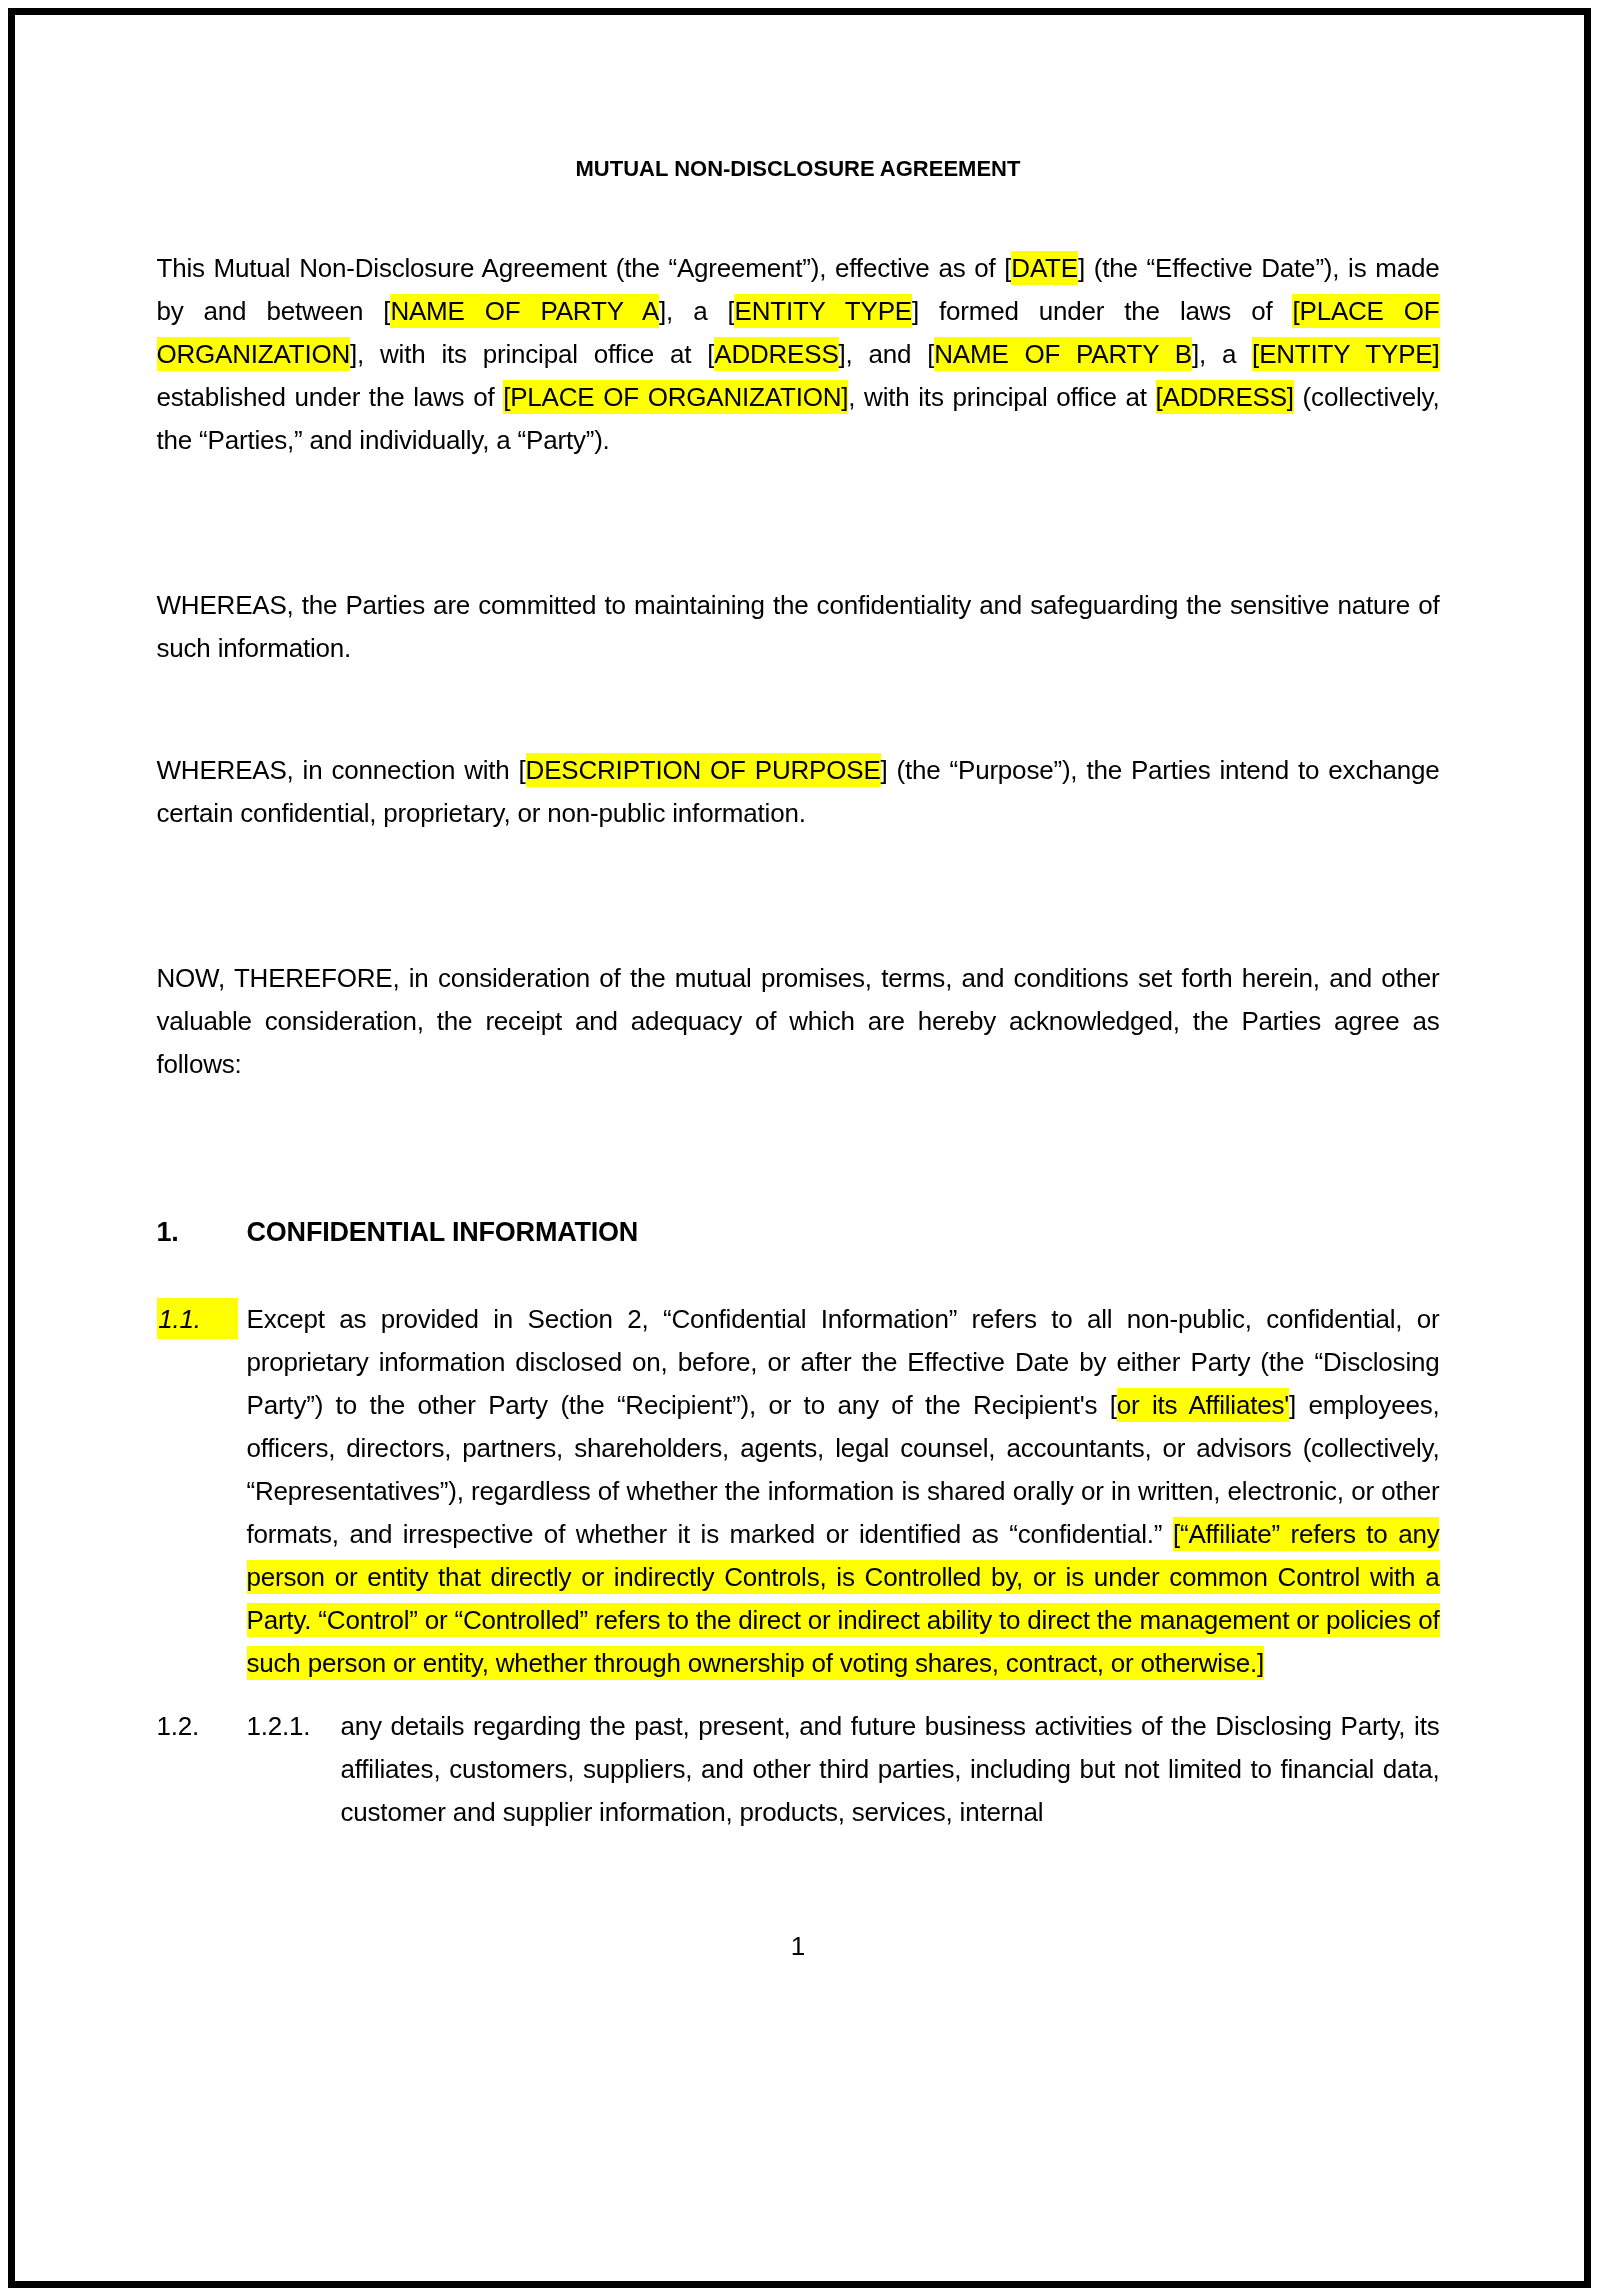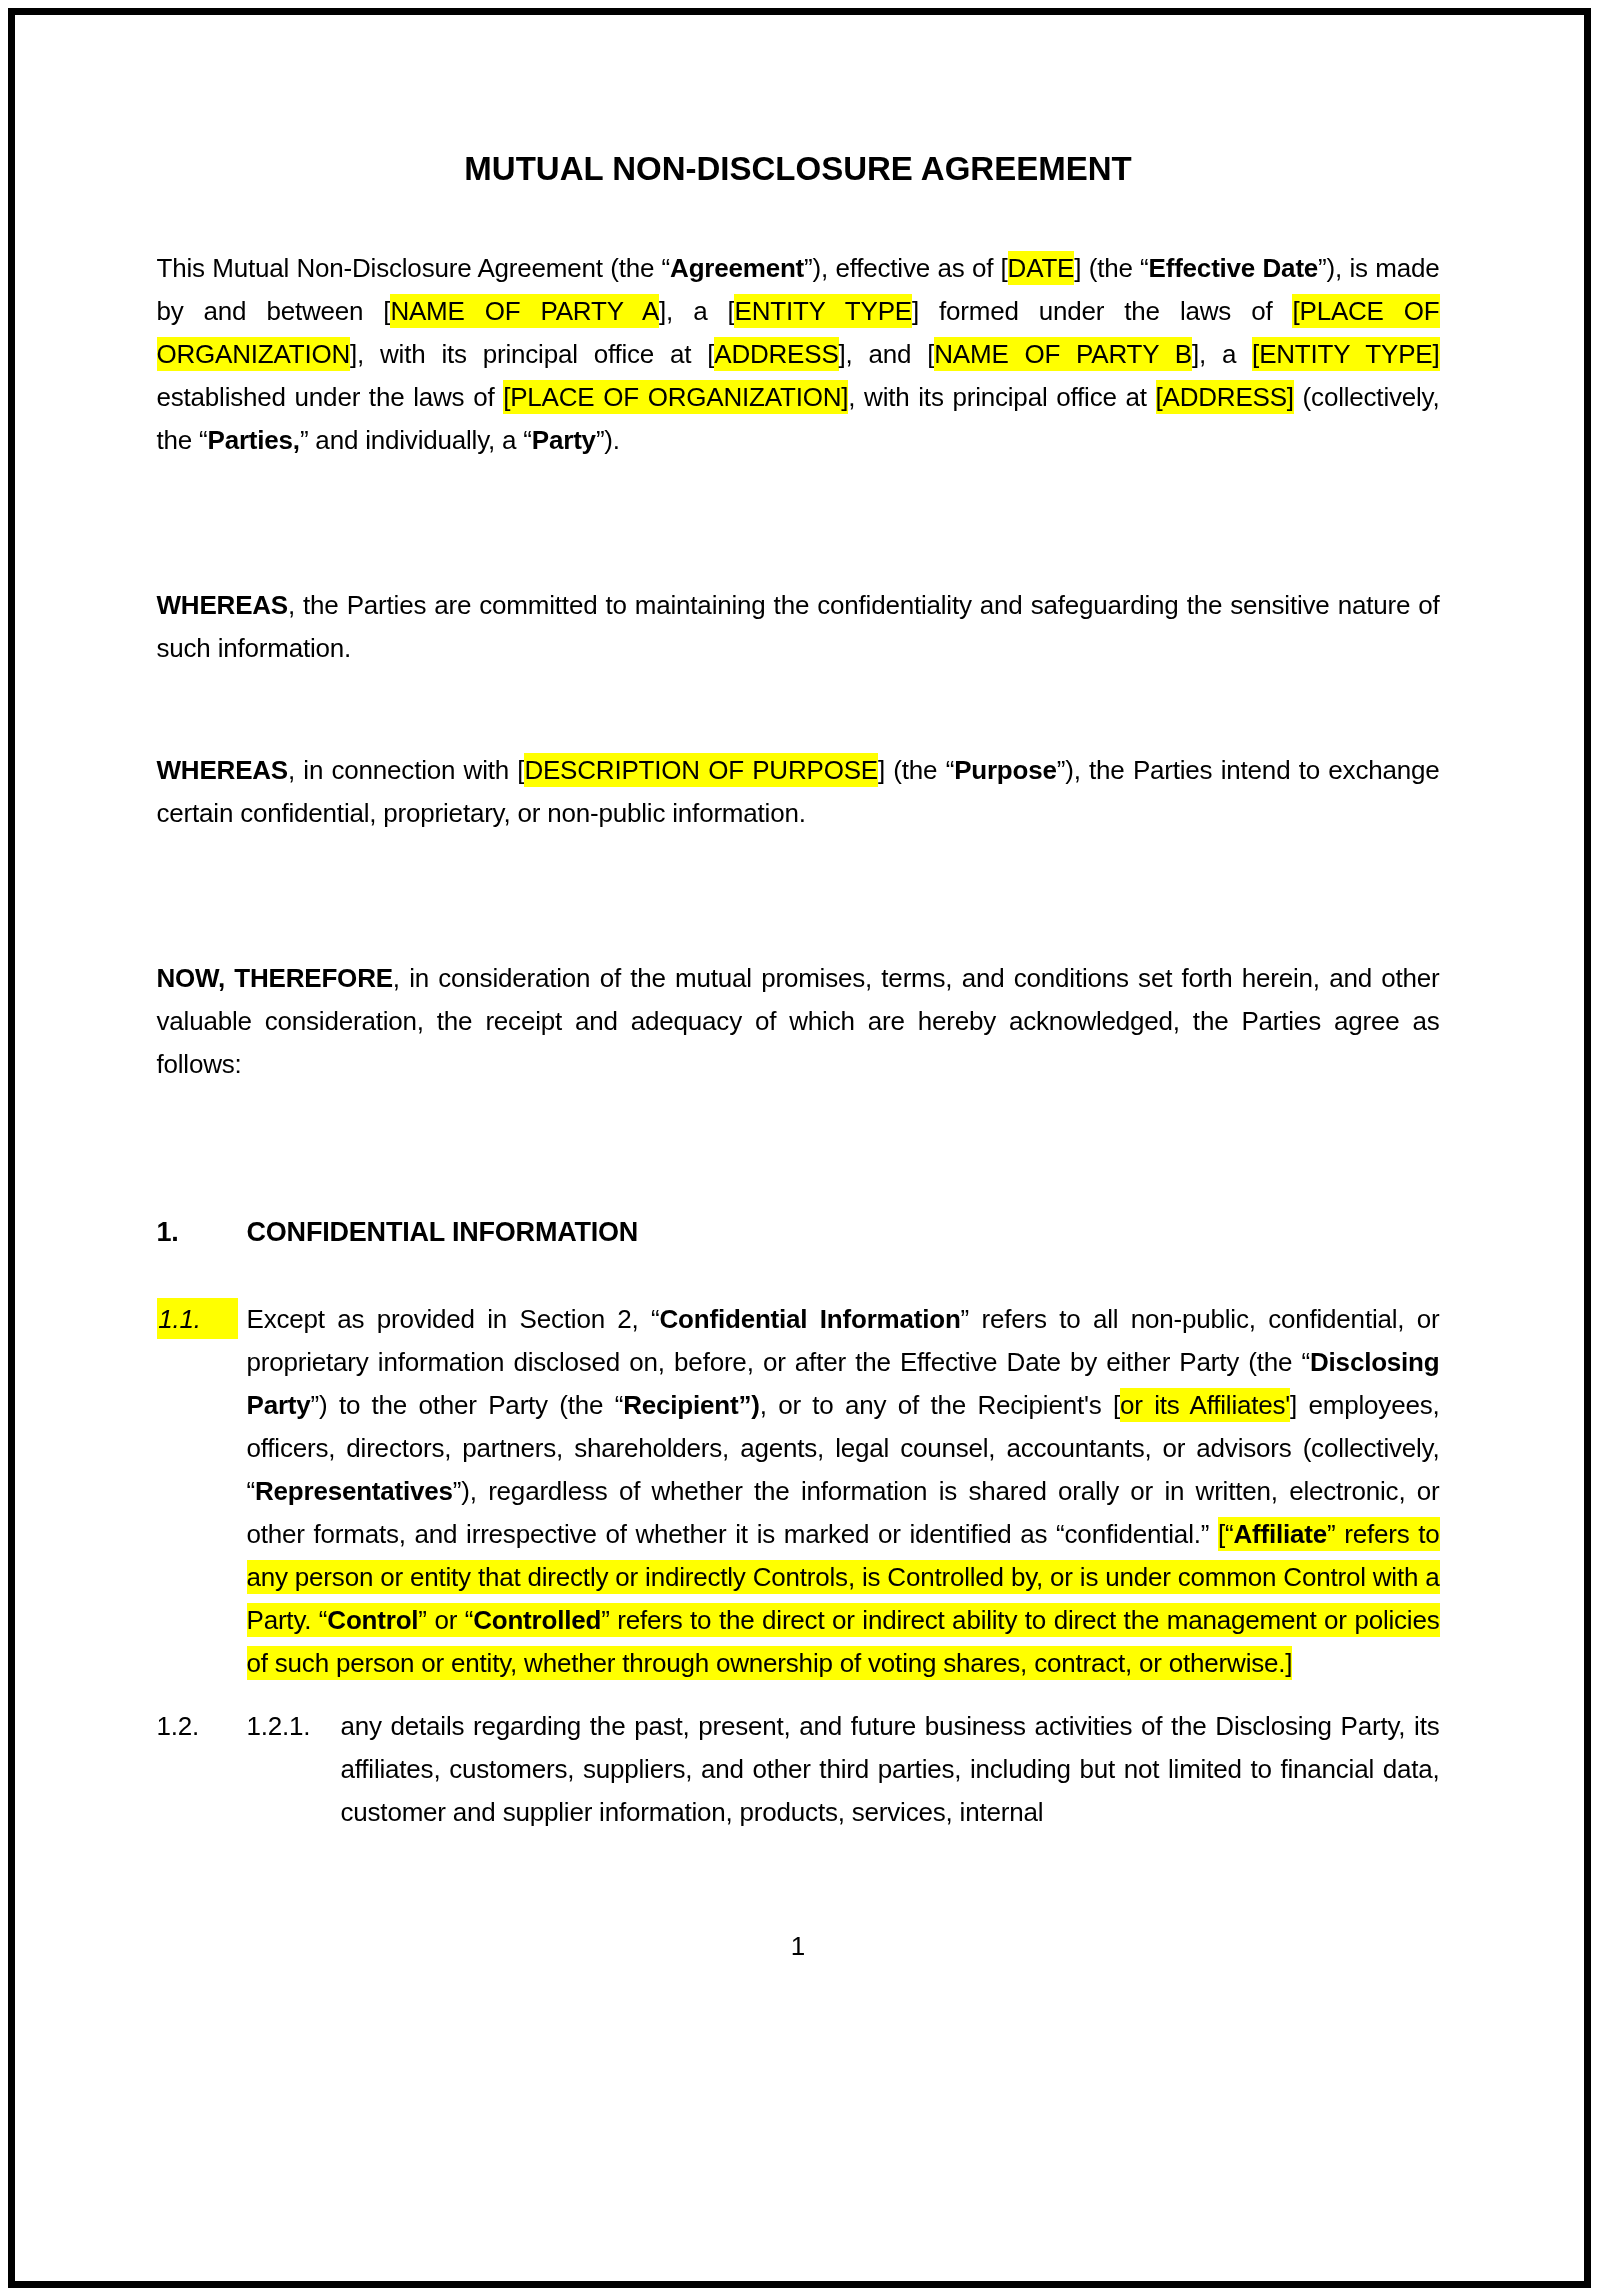--- a/index.html
+++ b/index.html
@@ -15,21 +15,21 @@
     position:absolute;
     left:7.5px;top:7.5px;right:7.5px;bottom:7.5px;
     border:7.5px solid #000000;
     box-sizing:border-box;
     overflow:hidden;
   }
   .content{
     padding:132px 144px 0 142px;
   }
   .title{
-    font-size:33px;
+    font-size:22px;
     font-weight:bold;
     text-align:center;
     margin:0;
     line-height:43px;
     letter-spacing:0px;
   }
   .para{
     font-size:26px;
     line-height:43px;
     text-align:justify;
@@ -40,21 +40,21 @@
   .hang1{position:relative;padding-left:90px;}
   .hang2{position:relative;margin-left:90px;padding-left:94px;}
   .num{position:absolute;left:0;top:0;white-space:nowrap;}
   .heading{
     font-size:27px;
     font-weight:bold;
     line-height:43px;
     margin:0;
     letter-spacing:-0.2px;
   }
-  .b{font-weight:bold;}
+  .b{font-weight:normal;}
   .hl{
     background:#ffff00;
     padding:2px 0;
     box-decoration-break:clone;
     -webkit-box-decoration-break:clone;
   }
   .numhl{padding:5.8px 37px 5.8px 1.7px;font-style:italic;}
   .page-num{
     font-size:26px;
     text-align:center;

